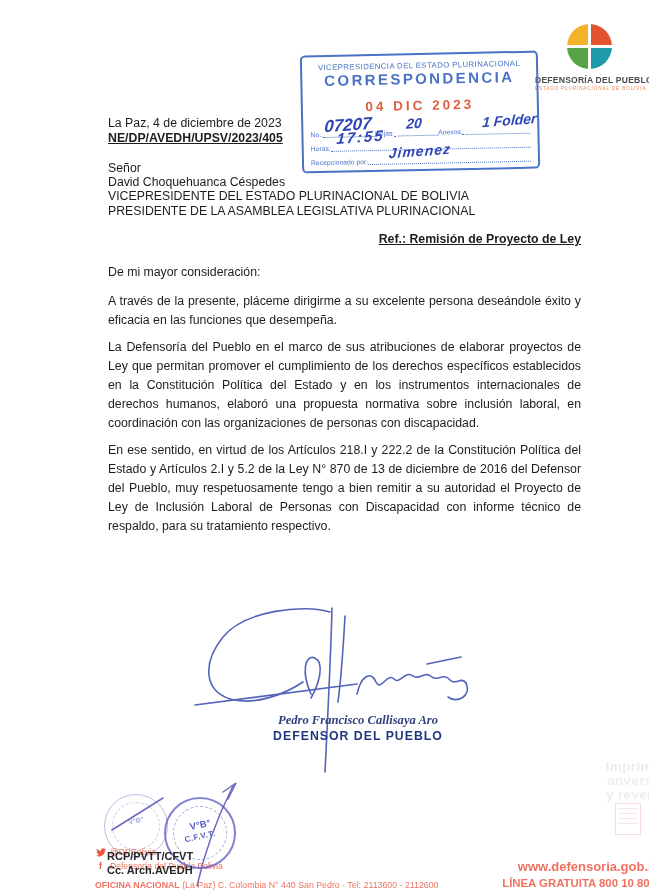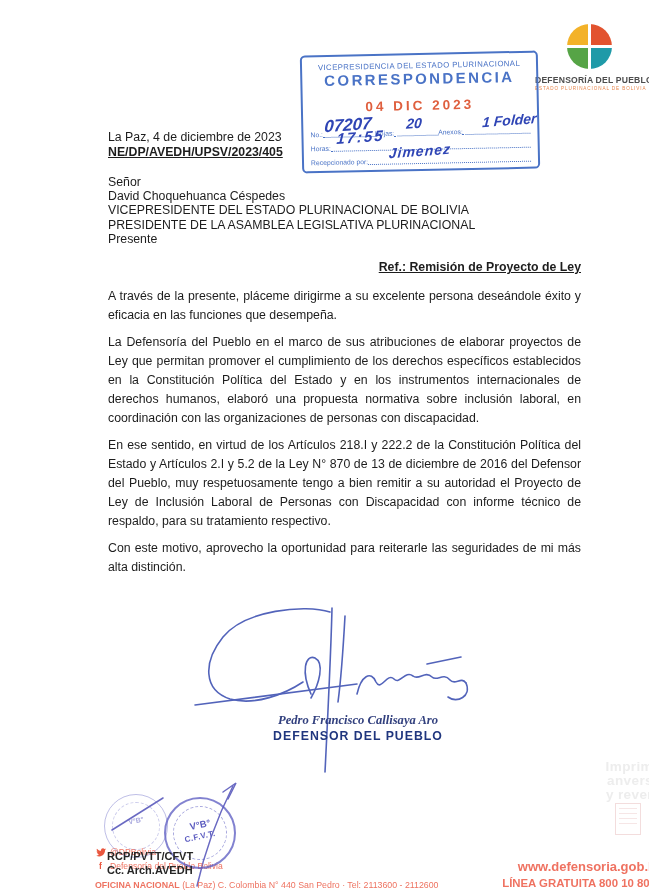--- a/index.html
+++ b/index.html
@@ -39,21 +39,21 @@
     position:absolute; font-style:italic; font-weight:bold; color:#2f45b5;
     transform:rotate(-3deg) skewX(-8deg); white-space:nowrap; line-height:1;
   }
   .hw-no     { left:14px;  top:-7px; font-size:17px; }
   .hw-hojas  { left:96px;  top:-6px; font-size:14px; }
   .hw-anexos { left:172px; top:-7px; font-size:14px; }
   .hw-horas  { left:26px;  top:-8px; font-size:15px; letter-spacing:2px; }
   .hw-recep  { left:78px;  top:-6px; font-size:14px; letter-spacing:1px; }
 
   
-  #body-col { position:absolute; left:108px; top:130px; width:473px; font-size:12.3px; }
+  #body-col { position:absolute; left:108px; top:116px; width:473px; font-size:12.3px; }
   .date-line { line-height:15px; }
   .ref-num   { line-height:15px; font-weight:bold; text-decoration:underline; }
   .recipient { margin-top:15px; line-height:14.2px; }
   .recipient .b { font-weight:normal; }
   .subject   { margin-top:14px; text-align:right; font-weight:bold; text-decoration:underline; }
   .greeting  { margin-top:19px; }
   .para      { margin-top:13px; line-height:19px; text-align:justify; }
   .para + .para { margin-top:8px; }
 
   
@@ -132,27 +132,26 @@
   </div>
 
   <div id="body-col">
     <div class="date-line">La Paz, 4 de diciembre de 2023</div>
     <div class="ref-num">NE/DP/AVEDH/UPSV/2023/405</div>
     <div class="recipient">
       <div>Señor</div>
       <div>David Choquehuanca Céspedes</div>
       <div class="b">VICEPRESIDENTE DEL ESTADO PLURINACIONAL DE BOLIVIA</div>
       <div class="b">PRESIDENTE DE LA ASAMBLEA LEGISLATIVA PLURINACIONAL</div>
-      <div>Presente</div>
     </div>
     <div class="subject">Ref.: Remisión de Proyecto de Ley</div>
+    <div class="greeting">De mi mayor consideración:</div>
     <div class="para">A través de la presente, pláceme dirigirme a su excelente persona deseándole éxito y eficacia en las funciones que desempeña.</div>
     <div class="para">La Defensoría del Pueblo en el marco de sus atribuciones de elaborar proyectos de Ley que permitan promover el cumplimiento de los derechos específicos establecidos en la Constitución Política del Estado y en los instrumentos internacionales de derechos humanos, elaboró una propuesta normativa sobre inclusión laboral, en coordinación con las organizaciones de personas con discapacidad.</div>
     <div class="para">En ese sentido, en virtud de los Artículos 218.I y 222.2 de la Constitución Política del Estado y Artículos 2.I y 5.2 de la Ley N° 870 de 13 de diciembre de 2016 del Defensor del Pueblo, muy respetuosamente tengo a bien remitir a su autoridad el Proyecto de Ley de Inclusión Laboral de Personas con Discapacidad con informe técnico de respaldo, para su tratamiento respectivo.</div>
-    <div class="para">Con este motivo, aprovecho la oportunidad para reiterarle las seguridades de mi más alta distinción.</div>
   </div>
 
   <svg id="sig-svg" width="300" height="175" viewBox="0 0 300 175">
     <g fill="none" stroke="#4053b3" stroke-width="1.6" stroke-linecap="round" opacity="0.9">
       <path d="M145,10 C120,2 60,8 38,35 C18,60 18,88 45,97 C70,104 100,92 118,80"></path>
       <path d="M10,103 L172,82"></path>
       <path d="M147,6 C146,50 143,110 140,170"></path>
       <path d="M160,14 C158,50 155,85 153,100"></path>
       <path d="M126,92 C116,70 120,52 130,56 C140,61 134,82 126,96"></path>
       <path d="M172,92 C176,74 186,68 191,80 C196,90 202,70 209,77 C215,83 220,68 228,74 C234,79 240,68 247,75 C252,80 258,70 265,78 C270,84 276,74 281,81"></path>

